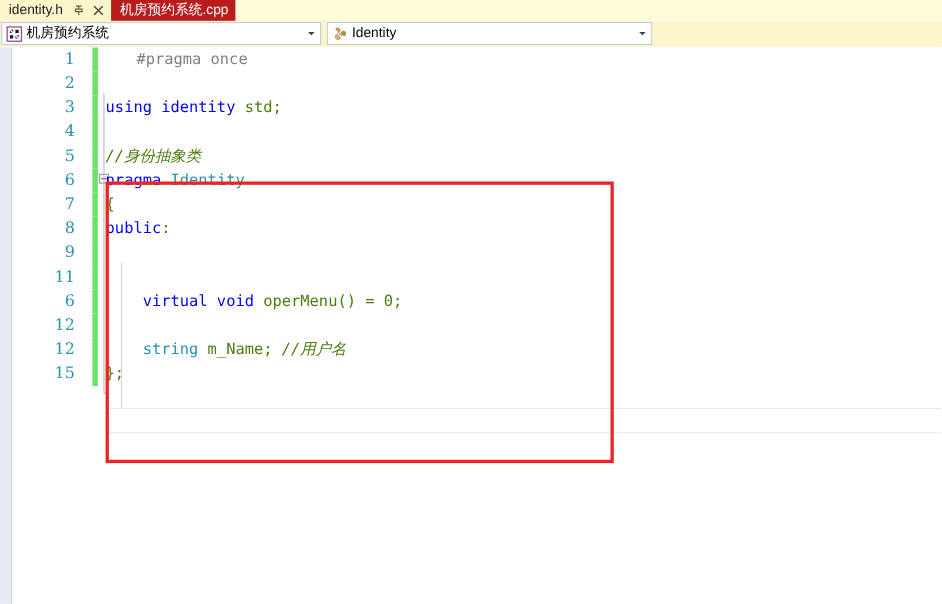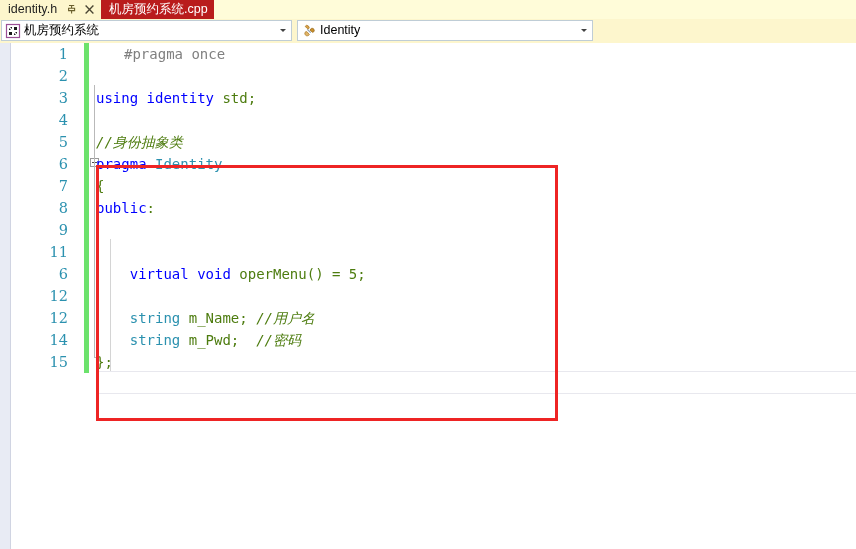--- a/index.html
+++ b/index.html
@@ -315,24 +315,23 @@
         <div class="code-line"><span class="ln">1</span><span class="changebar"></span><span class="code-text"><span class="pre">#pragma once</span></span></div>
         <div class="code-line"><span class="ln">2</span><span class="changebar"></span></div>
         <div class="code-line"><span class="ln">3</span><span class="changebar"></span><span class="code-text"><span class="k">using identity </span><span class="pl">std;</span></span></div>
         <div class="code-line"><span class="ln">4</span><span class="changebar"></span><span class="code-text"></span></div>
         <div class="code-line"><span class="ln">5</span><span class="changebar"></span><span class="code-text"><span class="cmt">//身份抽象类</span></span></div>
         <div class="code-line"><span class="ln">6</span><span class="changebar"></span><span class="fold-box"></span><span class="code-text"><span class="k">pragma </span><span class="typ">Identity</span></span></div>
         <div class="code-line"><span class="ln">7</span><span class="changebar"></span><span class="code-text"><span class="pl">{</span></span></div>
         <div class="code-line"><span class="ln">8</span><span class="changebar"></span><span class="code-text"><span class="k">public</span><span class="pl">:</span></span></div>
         <div class="code-line"><span class="ln">9</span><span class="changebar"></span><span class="code-text"></span></div>
         <div class="code-line"><span class="ln">11</span><span class="changebar"></span></div>
-        <div class="code-line"><span class="ln">6</span><span class="changebar"></span><span class="code-text"><span class="pl">    </span><span class="k">virtual void </span><span class="pl">operMenu() = 5;</span></span></div>
+        <div class="code-line"><span class="ln">6</span><span class="changebar"></span><span class="code-text"><span class="pl">    </span><span class="k">virtual void </span><span class="pl">operMenu() = 0;</span></span></div>
         <div class="code-line"><span class="ln">12</span><span class="changebar"></span><span class="code-text"></span></div>
         <div class="code-line"><span class="ln">12</span><span class="changebar"></span><span class="code-text"><span class="pl">    </span><span class="typ">string</span><span class="pl"> m_Name; </span><span class="cmt">//用户名</span></span></div>
-        <div class="code-line"><span class="ln">14</span><span class="changebar"></span><span class="code-text"><span class="pl">    </span><span class="typ">string</span><span class="pl"> m_Pwd;  </span><span class="cmt">//密码</span></span></div>
         <div class="code-line"><span class="ln">15</span><span class="changebar"></span><span class="code-text"><span class="pl">};</span></span></div>
       </div>
 
     <div id="fold-line"></div>
     <div id="fold-end"></div>
 
     <div class="indent-guide" style="left:98px; top:196px; height:132px;"></div>
 
     <div class="hsep" style="left:84px; top:328px; width:760px;"></div>
     <div class="hsep" style="left:84px; top:350px; width:760px;"></div>

